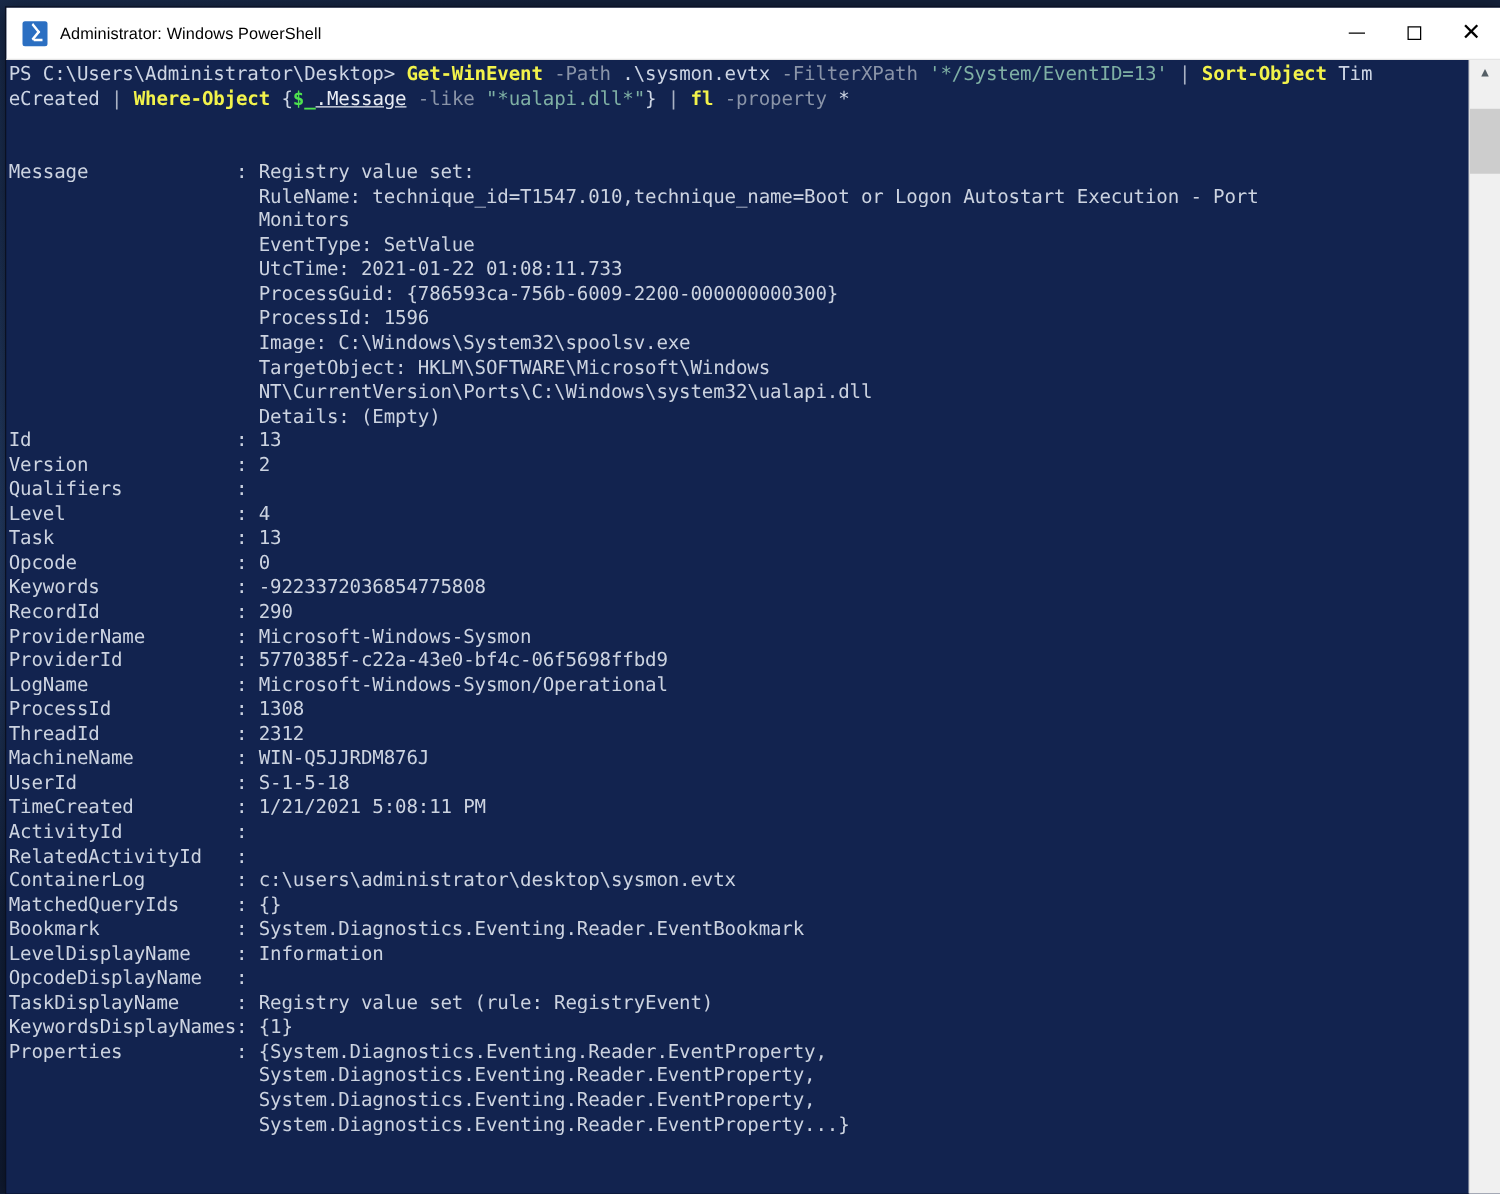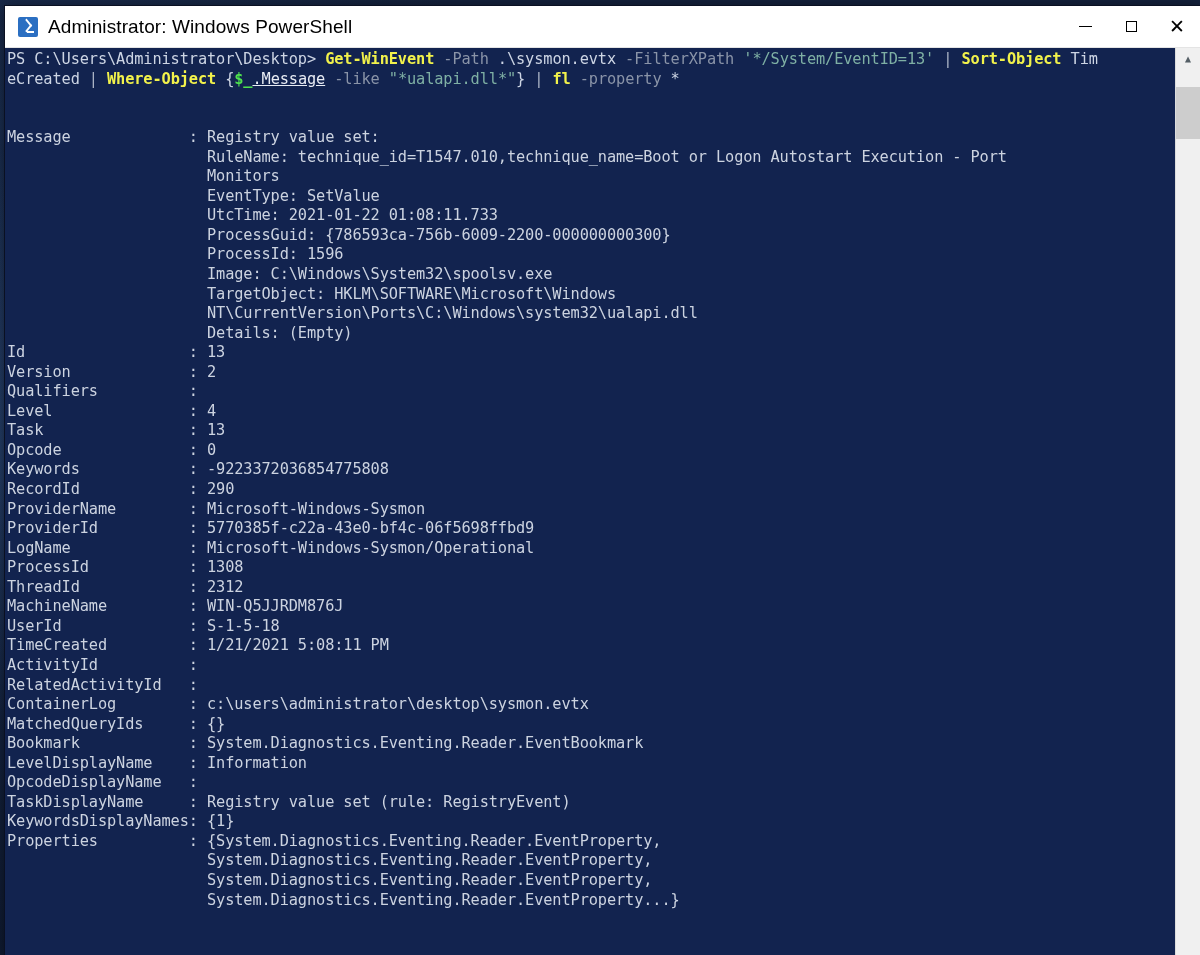--- a/index.html
+++ b/index.html
@@ -64,21 +64,21 @@
     transform: rotate(45deg) skew(6deg,6deg);
   }
   #ps-icon::after{
     content:"";
     position:absolute; left:9px; bottom:4px;
     width:7px; height:2px;
     background:#fff;
   }
   #title-text {
     font-family: "Liberation Sans", sans-serif;
-    font-size: 19px;
+    font-size: 13px;
     color: #000000;
     letter-spacing: .1px;
     white-space: nowrap;
   }
   #win-controls { margin-left: auto; display: flex; height: 42px; }
   .win-btn {
     width: 46px; height: 42px;
     display: flex; align-items: center; justify-content: center;
     color: #000; background: transparent;
     cursor: default;

